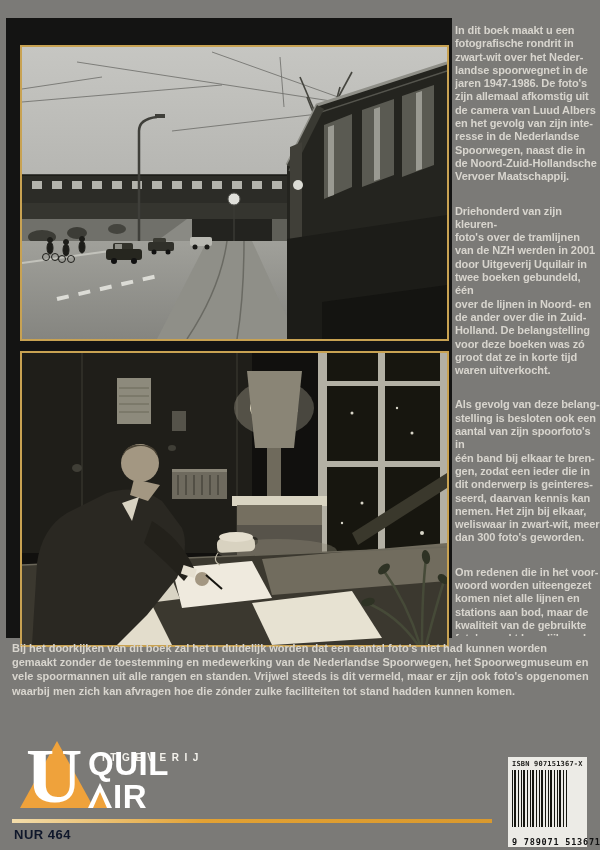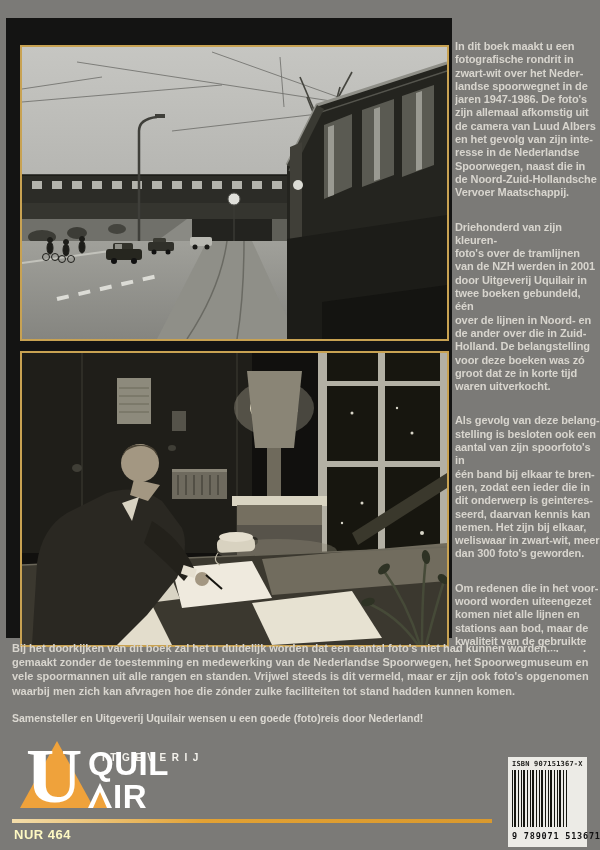--- a/index.html
+++ b/index.html
@@ -10,21 +10,21 @@
   }
   
   .panel{position:absolute;left:6px;top:18px;width:446px;height:620px;background:#141413;}
   .photo{position:absolute;margin:0;border:2px solid #c8a252;background:#000;line-height:0;}
   .photo-1{left:14px;top:27px;}
   .photo-2{left:14px;top:333px;}
   .photo svg{display:block;}
 
   
   .blurb{
-    position:absolute;left:455px;top:40px;width:145px;height:612px;overflow:hidden;
+    position:absolute;left:455px;top:24px;width:145px;height:612px;overflow:hidden;
     color:#d8d5ce;font-size:11px;line-height:13.3px;font-weight:bold;letter-spacing:-0.1px;
   }
   .blurb p{margin:0 0 21px 0;white-space:pre-line;}
 
   
   .bottom-para{
     position:absolute;left:12px;top:641px;width:586px;height:62px;overflow:hidden;
     color:#d8d5ce;font-size:11px;line-height:14.2px;font-weight:bold;white-space:pre-line;
   }
   .tagline{
@@ -59,35 +59,35 @@
   }
   .logo-a .a-inner{
     position:absolute;left:5px;bottom:1px;width:0;height:0;
     border-left:7.5px solid transparent;border-right:7.5px solid transparent;
     border-bottom:16px solid #efa23b;
   }
   .gold-rule{
     position:absolute;left:12px;top:819px;width:480px;height:3.5px;
     background:linear-gradient(90deg,#f3ddab,#e2a133 40%,#d9992e);
   }
-  .nur{position:absolute;left:14px;top:827px;color:#fef9c3;font-size:13px;font-weight:bold;letter-spacing:0.5px;}
+  .nur{position:absolute;left:14px;top:827px;color:#0f172a;font-size:13px;font-weight:bold;letter-spacing:0.5px;}
 
   
   .barcode{
     position:absolute;left:508px;top:757px;width:79px;height:90px;box-sizing:border-box;
     background:#ecebe6;padding:3px 20px 2px 4px;
   }
   .barcode .isbn{font-family:"DejaVu Sans Mono",monospace;font-size:7px;font-weight:bold;color:#22221f;letter-spacing:0.2px;white-space:nowrap;}
   .barcode .bars{
     height:57px;margin-top:2px;
     background:
       repeating-linear-gradient(90deg,#15150f 0 1px,transparent 1px 3px),
       repeating-linear-gradient(90deg,transparent 0 2px,#15150f 2px 4px,transparent 4px 9px);
   }
-  .barcode .ean{font-family:"DejaVu Sans Mono",monospace;font-size:8.5px;font-weight:bold;color:#111;margin-top:4px;letter-spacing:0.8px;white-space:nowrap;}
+  .barcode .ean{font-family:"DejaVu Sans Mono",monospace;font-size:8.5px;font-weight:bold;color:#111;margin-top:10px;letter-spacing:0.8px;white-space:nowrap;}
 </style>
 </head>
 <body>
 
 <div class="cover">
 
   <div class="panel">
 
     <figure class="photo photo-1">
       <svg width="425" height="292" viewBox="0 0 425 292" xmlns="http://www.w3.org/2000/svg">
@@ -357,21 +357,20 @@
 stations aan bod, maar de
 kwaliteit van de gebruikte
 foto's maakt hopelijk veel
 goed.</p>
   </aside>
 
   <div class="bottom-para">Bij het doorkijken van dit boek zal het u duidelijk worden dat een aantal foto's niet had kunnen worden
 gemaakt zonder de toestemming en medewerking van de Nederlandse Spoorwegen, het Spoorwegmuseum en
 vele spoormannen uit alle rangen en standen. Vrijwel steeds is dit vermeld, maar er zijn ook foto's opgenomen
 waarbij men zich kan afvragen hoe die zónder zulke faciliteiten tot stand hadden kunnen komen.</div>
-  <div class="tagline">Samensteller en Uitgeverij Uquilair wensen u een goede (foto)reis door Nederland!</div>
 
   <div class="logo">
     <div class="logo-triangle"></div>
     <div class="logo-u">U</div>
     <div class="logo-top">ITGEVERIJ</div>
     <div class="logo-bottom">
       <span>QUIL</span><span class="logo-a"><span class="a-outer"></span><span class="a-inner"></span></span><span>IR</span>
     </div>
   </div>
 

